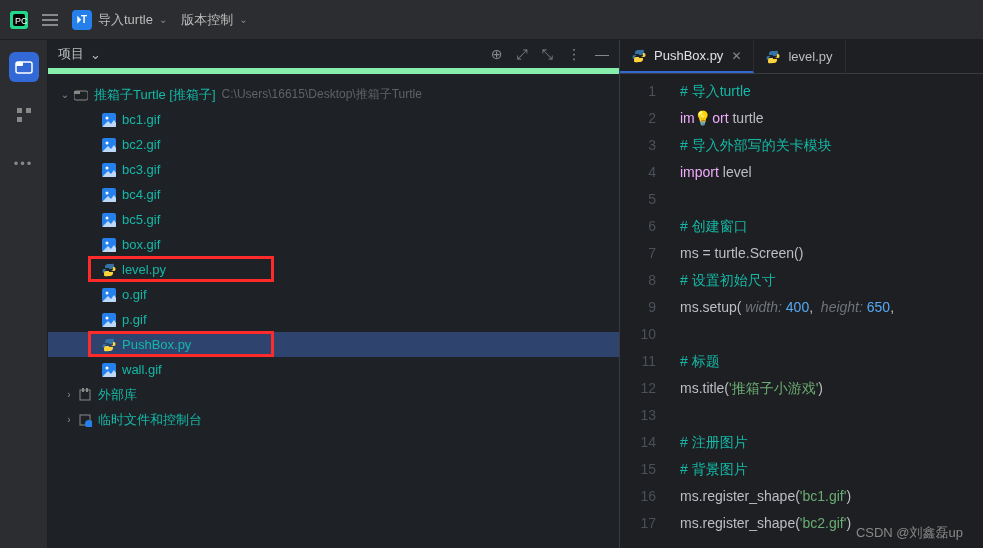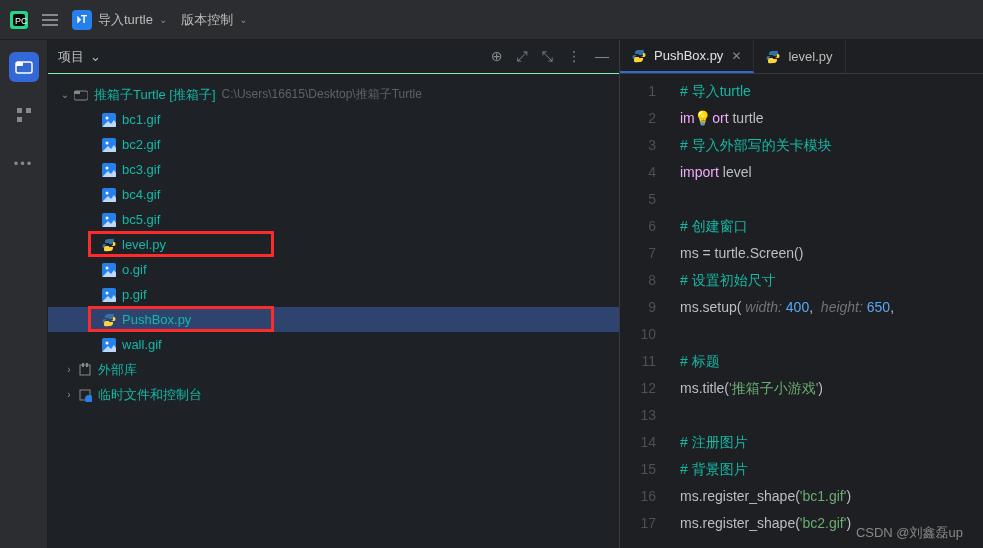--- a/index.html
+++ b/index.html
@@ -9,21 +9,21 @@
 .hamburger { display:flex; flex-direction:column; gap:3px; }
 .hamburger span { width:16px; height:2px; background:#888; }
 .crumb { display:flex; align-items:center; gap:6px; cursor:pointer; }
 .crumb .chev { font-size:10px; color:#888; }
 .badge { width:20px; height:20px; background:#2680eb; border-radius:4px; display:flex; align-items:center; justify-content:center; font-size:10px; color:#fff; font-weight:600; }
 .main { display:flex; height:508px; }
 .leftbar { width:48px; background:#2b2d30; display:flex; flex-direction:column; align-items:center; padding-top:12px; gap:18px; border-right:1px solid #1e1f22; }
 .lb-btn { width:30px; height:30px; display:flex; align-items:center; justify-content:center; border-radius:6px; cursor:pointer; }
 .lb-btn.active { background:#3369d6; }
 .project-panel { width:572px; background:#1e2227; display:flex; flex-direction:column; border-right:1px solid #393b40; }
-.pp-head { height:34px; display:flex; align-items:center; padding:0 10px; border-bottom:1px solid #86efac; }
+.pp-head { height:34px; display:flex; align-items:center; padding:0 10px; border-bottom:6px solid #86efac; }
 .pp-title { display:flex; align-items:center; gap:6px; cursor:pointer; }
 .pp-actions { margin-left:auto; display:flex; gap:14px; }
 .pp-actions span { cursor:pointer; color:#888; font-size:14px; }
 .tree { padding:8px 0; overflow:auto; flex:1; }
 .tree-row { height:25px; display:flex; align-items:center; padding-left:10px; cursor:pointer; position:relative; white-space:nowrap; }
 .tree-row.selected { background:#2e436e; }
 .tree-row .indent { display:inline-block; }
 .tree-row .chev { width:14px; font-size:10px; color:#888; text-align:center; }
 .tree-row .icon { width:18px; display:inline-flex; justify-content:center; margin-right:4px; }
 .tree-row .txt { color:#14b8a6; }
@@ -178,20 +178,32 @@
               <path d="M2 12 L6 8 L9 11 L12 7 L14 10 L14 14 L0 14 Z" fill="#fff" opacity="0.7"></path>
             </svg>
           </span>
     <span class="txt">bc5.gif</span>
 
   </div>
         <div class="tree-row ">
     <span class="indent" style="width:42px"></span>
     <span class="icon">
             <svg width="14" height="14">
+              <rect width="14" height="14" rx="2" fill="#2680eb"></rect>
+              <circle cx="5" cy="5" r="1.5" fill="#fff"></circle>
+              <path d="M2 12 L6 8 L9 11 L12 7 L14 10 L14 14 L0 14 Z" fill="#fff" opacity="0.7"></path>
+            </svg>
+          </span>
+    <span class="txt">box.gif</span>
+
+  </div>
+        <div class="tree-row ">
+    <span class="indent" style="width:42px"></span>
+    <span class="icon">
+            <svg width="14" height="14">
               <path d="M7 1 C3 1 3 3 3 5 L7 5 L7 6 L2 6 C0 6 0 10 2 10 L3 10 L3 8 C3 6 5 6 7 6 L10 6 C12 6 12 4 12 2 C12 0 9 1 7 1 Z" fill="#3571a3"></path>
               <path d="M7 13 C11 13 11 11 11 9 L7 9 L7 8 L12 8 C14 8 14 4 12 4 L11 4 L11 6 C11 8 9 8 7 8 L4 8 C2 8 2 10 2 12 C2 14 5 13 7 13 Z" fill="#ffd43b"></path>
             </svg>
           </span>
     <span class="txt">level.py</span>
     <div class="highlight-box" style="left:40px;top:-1px;width:186px;height:26px"></div>
   </div>
         <div class="tree-row ">
     <span class="indent" style="width:42px"></span>
     <span class="icon">

